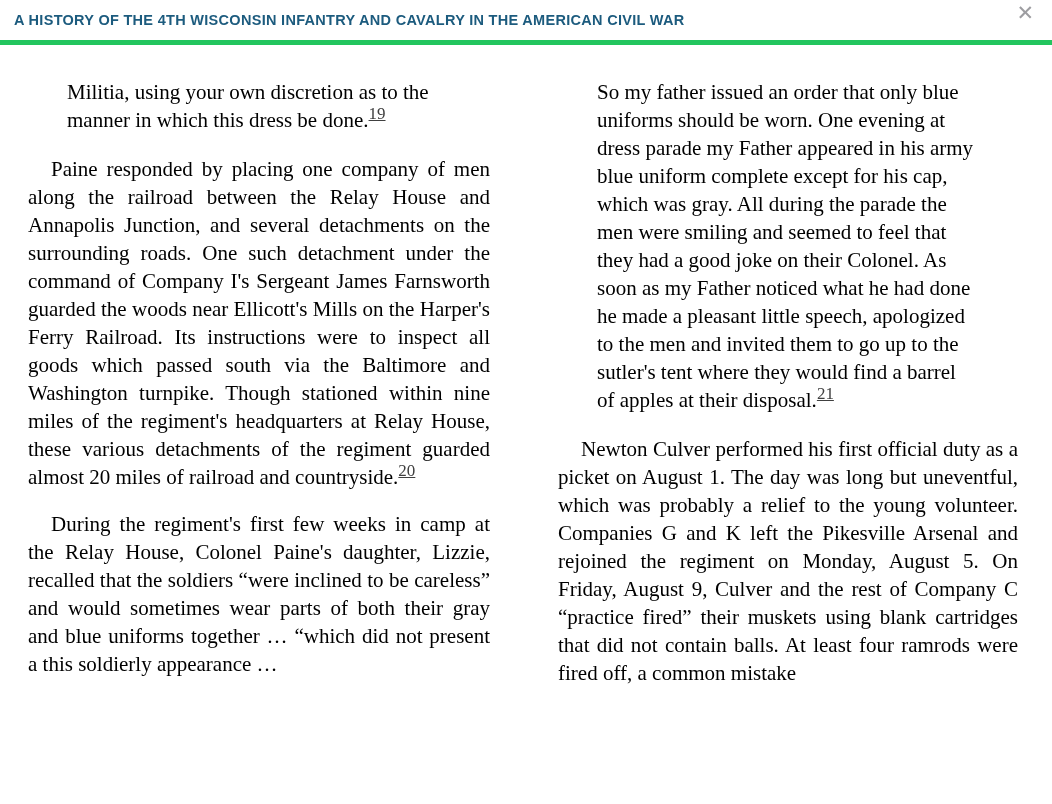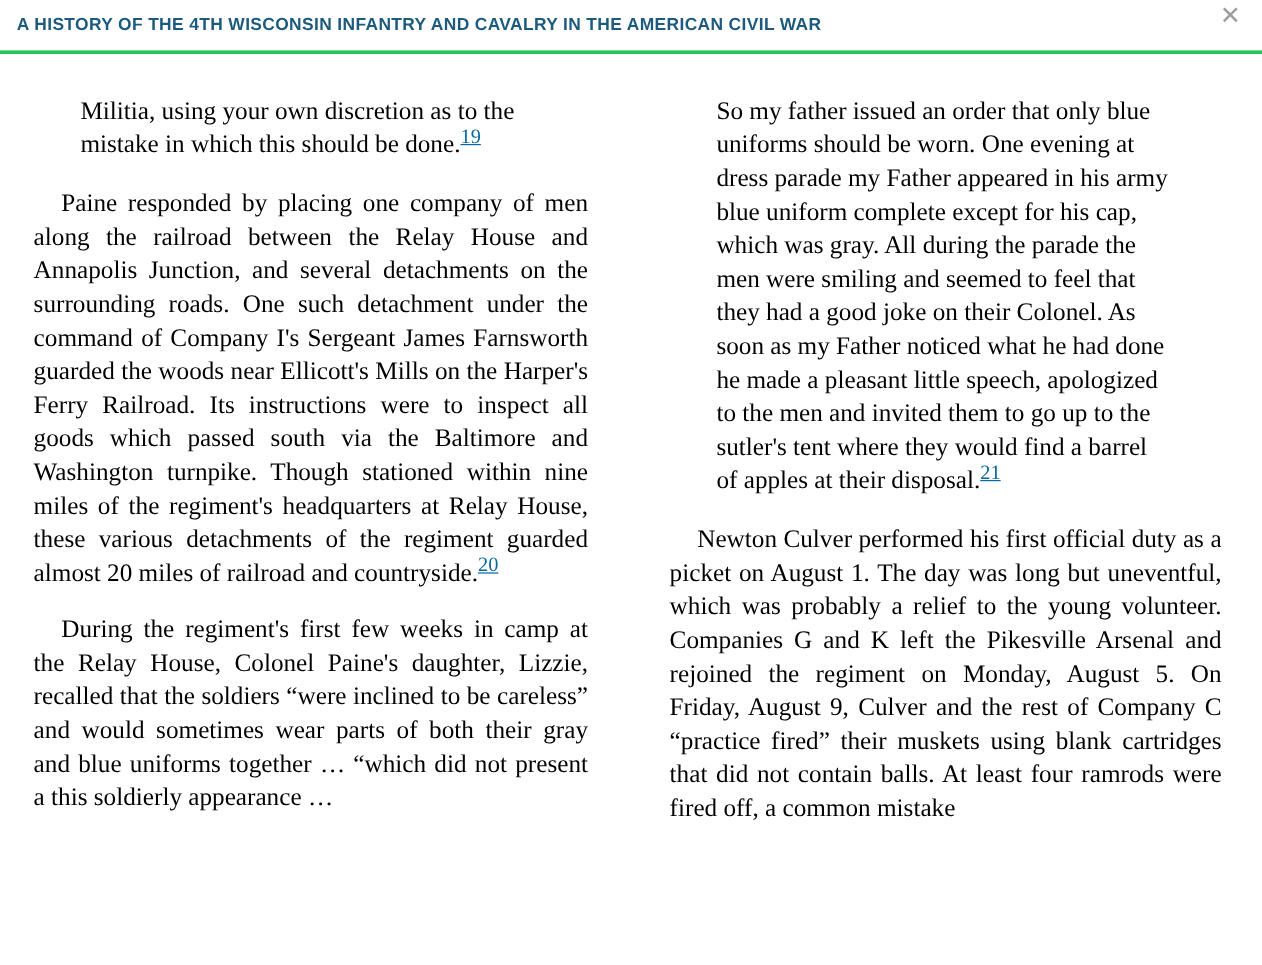--- a/index.html
+++ b/index.html
@@ -5,21 +5,21 @@
   * { margin: 0; padding: 0; box-sizing: border-box; }
   html, body {
     width: 1052px; height: 804px;
     background: #ffffff;
     overflow: hidden;
   }
   .reader-header {
     position: relative;
     height: 45px;
     background: #ffffff;
-    border-bottom: 3px solid #22c55e;
+    border-bottom: 5px solid #22c55e;
     display: flex;
     align-items: center;
     padding: 0 14px;
   }
   .book-title {
     font-family: "Liberation Sans", sans-serif;
     font-weight: bold;
     font-size: 14.5px;
     letter-spacing: 0.3px;
     color: #1c5b7e;
@@ -56,38 +56,38 @@
     text-align: justify;
     text-indent: 23px;
     margin-bottom: 19px;
   }
   sup.fn {
     font-size: 17px;
     line-height: 0;
     vertical-align: super;
   }
   sup.fn a {
-    color: #0369a1;
+    color: #404040;
     text-decoration: underline;
     cursor: pointer;
   }
 </style>
 </head>
 <body>
 
 <div class="reader-header">
   <div class="book-title">A HISTORY OF THE 4TH WISCONSIN INFANTRY AND CAVALRY IN THE AMERICAN CIVIL WAR</div>
   <div class="close-btn">✕</div>
 </div>
 
 <div class="page-content">
 
   <div class="col col-left">
 
-    <div class="quote"><span>Militia, using your own discretion as to the mistake in which this should be done.</span><sup class="fn"><a>19</a></sup></div>
+    <div class="quote"><span>Militia, using your own discretion as to the manner in which this dress be done.</span><sup class="fn"><a>19</a></sup></div>
 
     <div class="para"><span>Paine responded by placing one company of men along the railroad between the Relay House and Annapolis Junction, and several detachments on the surrounding roads. One such detachment under the command of Company I's Sergeant James Farnsworth guarded the woods near Ellicott's Mills on the Harper's Ferry Railroad. Its instructions were to inspect all goods which passed south via the Baltimore and Washington turnpike. Though stationed within nine miles of the regiment's headquarters at Relay House, these various detachments of the regiment guarded almost 20 miles of railroad and countryside.</span><sup class="fn"><a>20</a></sup></div>
 
     <div class="para"><span>During the regiment's first few weeks in camp at the Relay House, Colonel Paine's daughter, Lizzie, recalled that the soldiers “were inclined to be careless” and would sometimes wear parts of both their gray and blue uniforms together … “which did not present a this soldierly appearance …</span></div>
 
   </div>
 
   <div class="col col-right">
 
     <div class="quote"><span>So my father issued an order that only blue uniforms should be worn. One evening at dress parade my Father appeared in his army blue uniform complete except for his cap, which was gray. All during the parade the men were smiling and seemed to feel that they had a good joke on their Colonel. As soon as my Father noticed what he had done he made a pleasant little speech, apologized to the men and invited them to go up to the sutler's tent where they would find a barrel of apples at their disposal.</span><sup class="fn"><a>21</a></sup></div>

